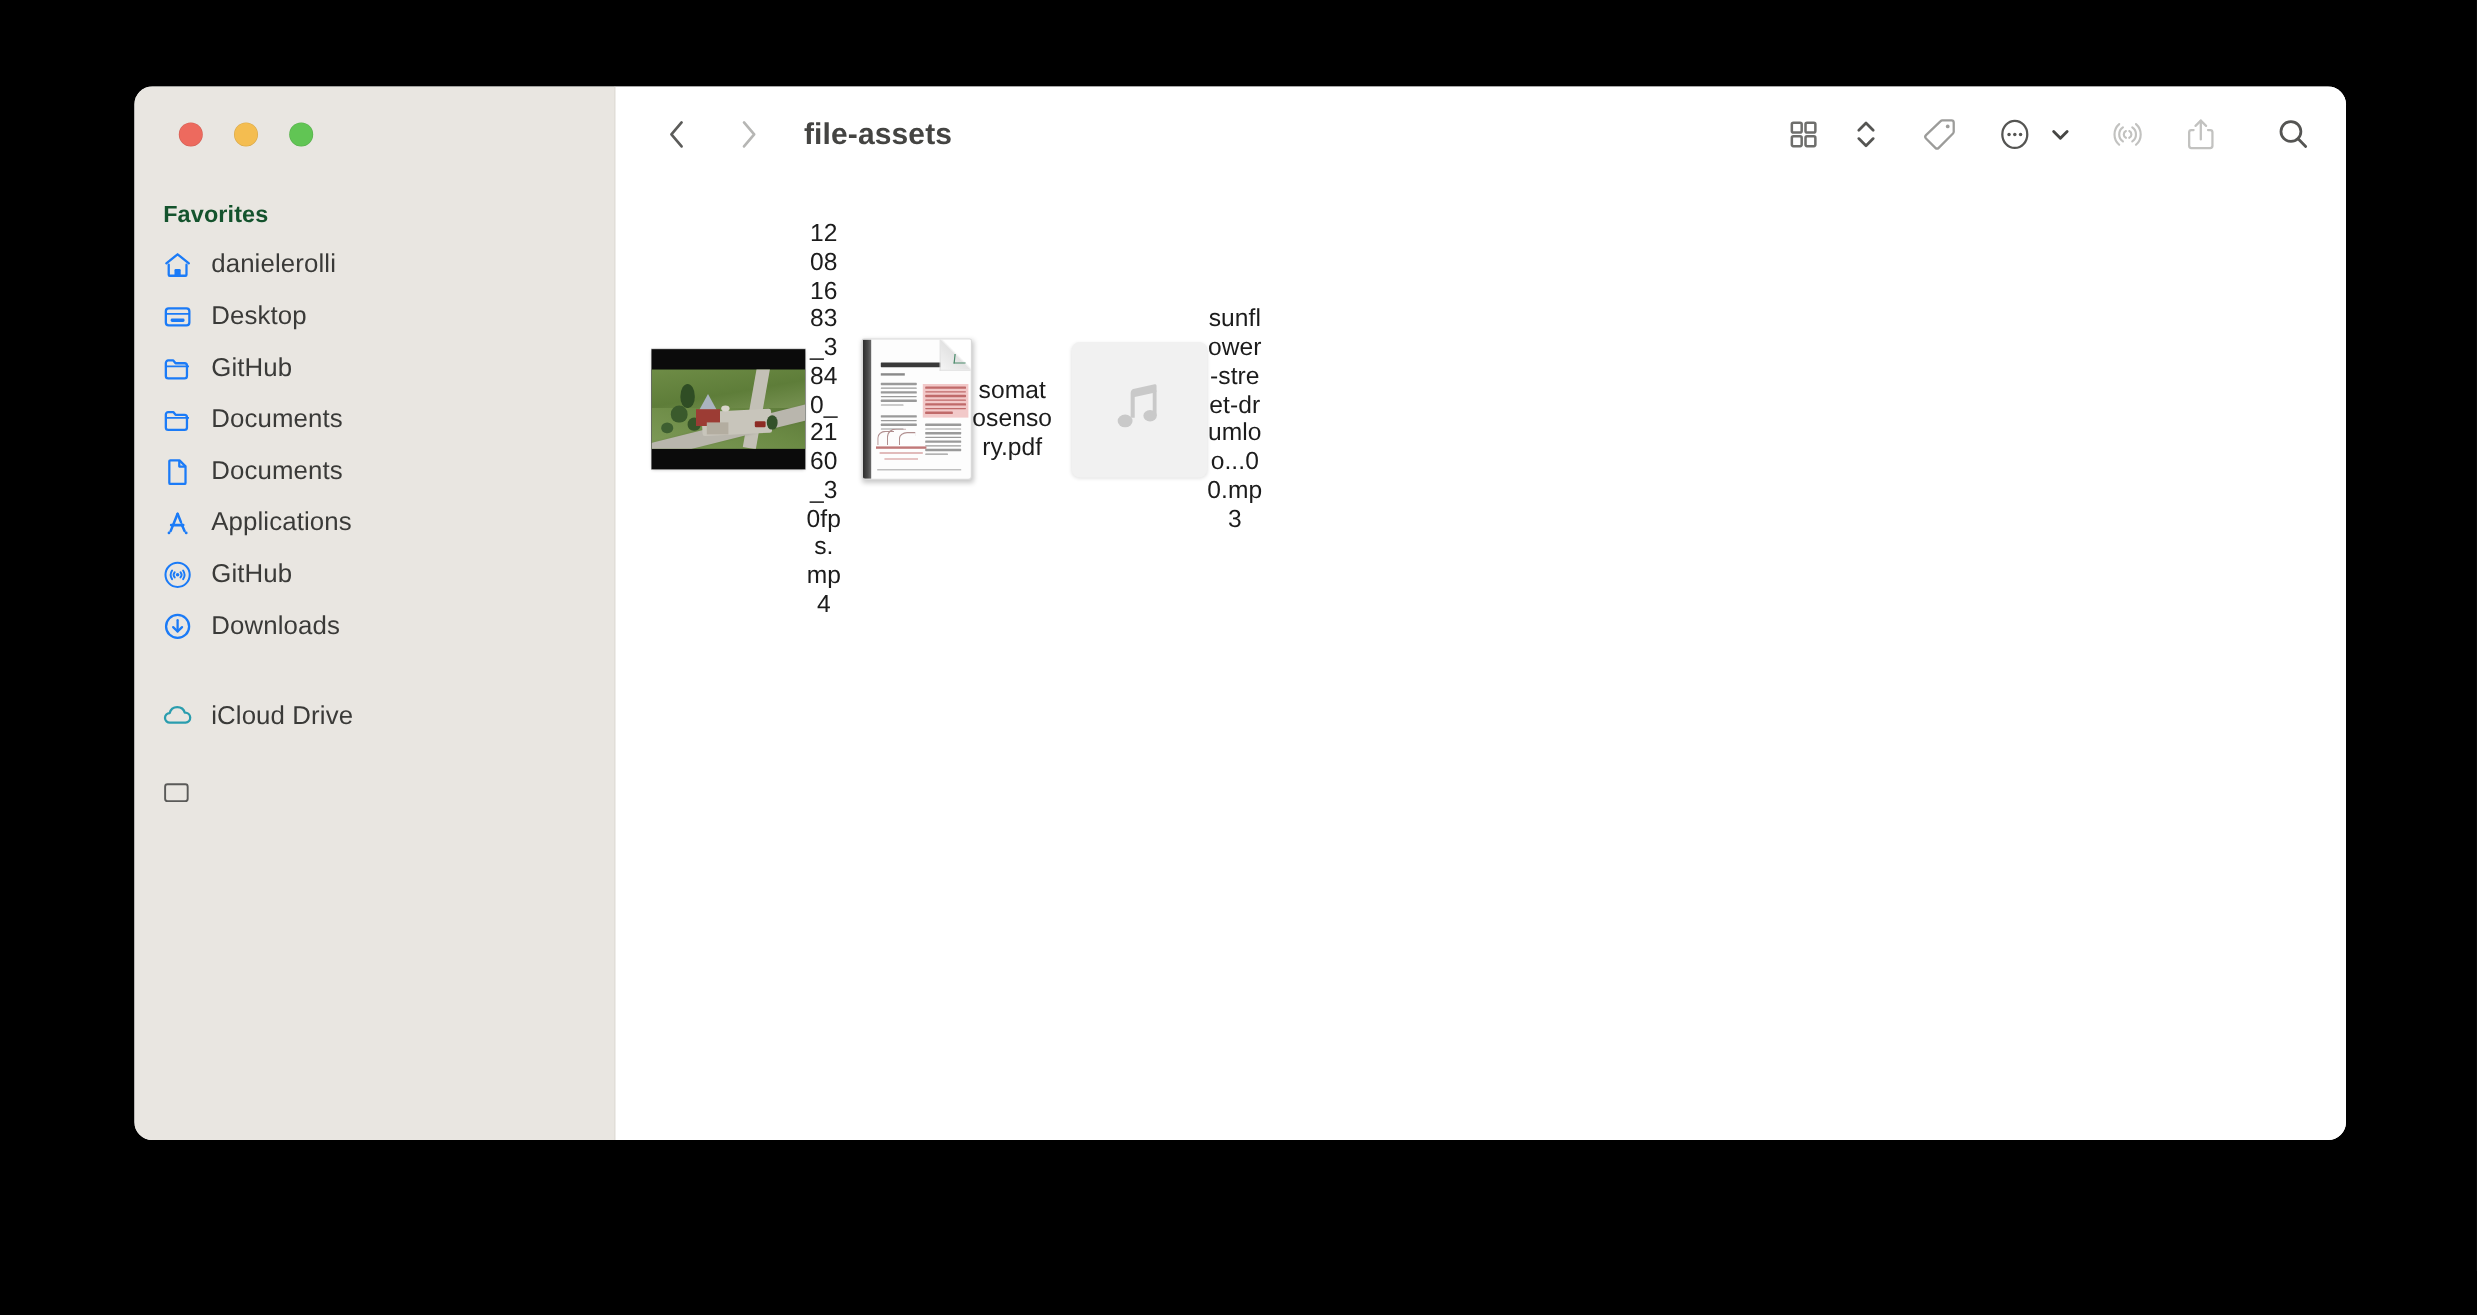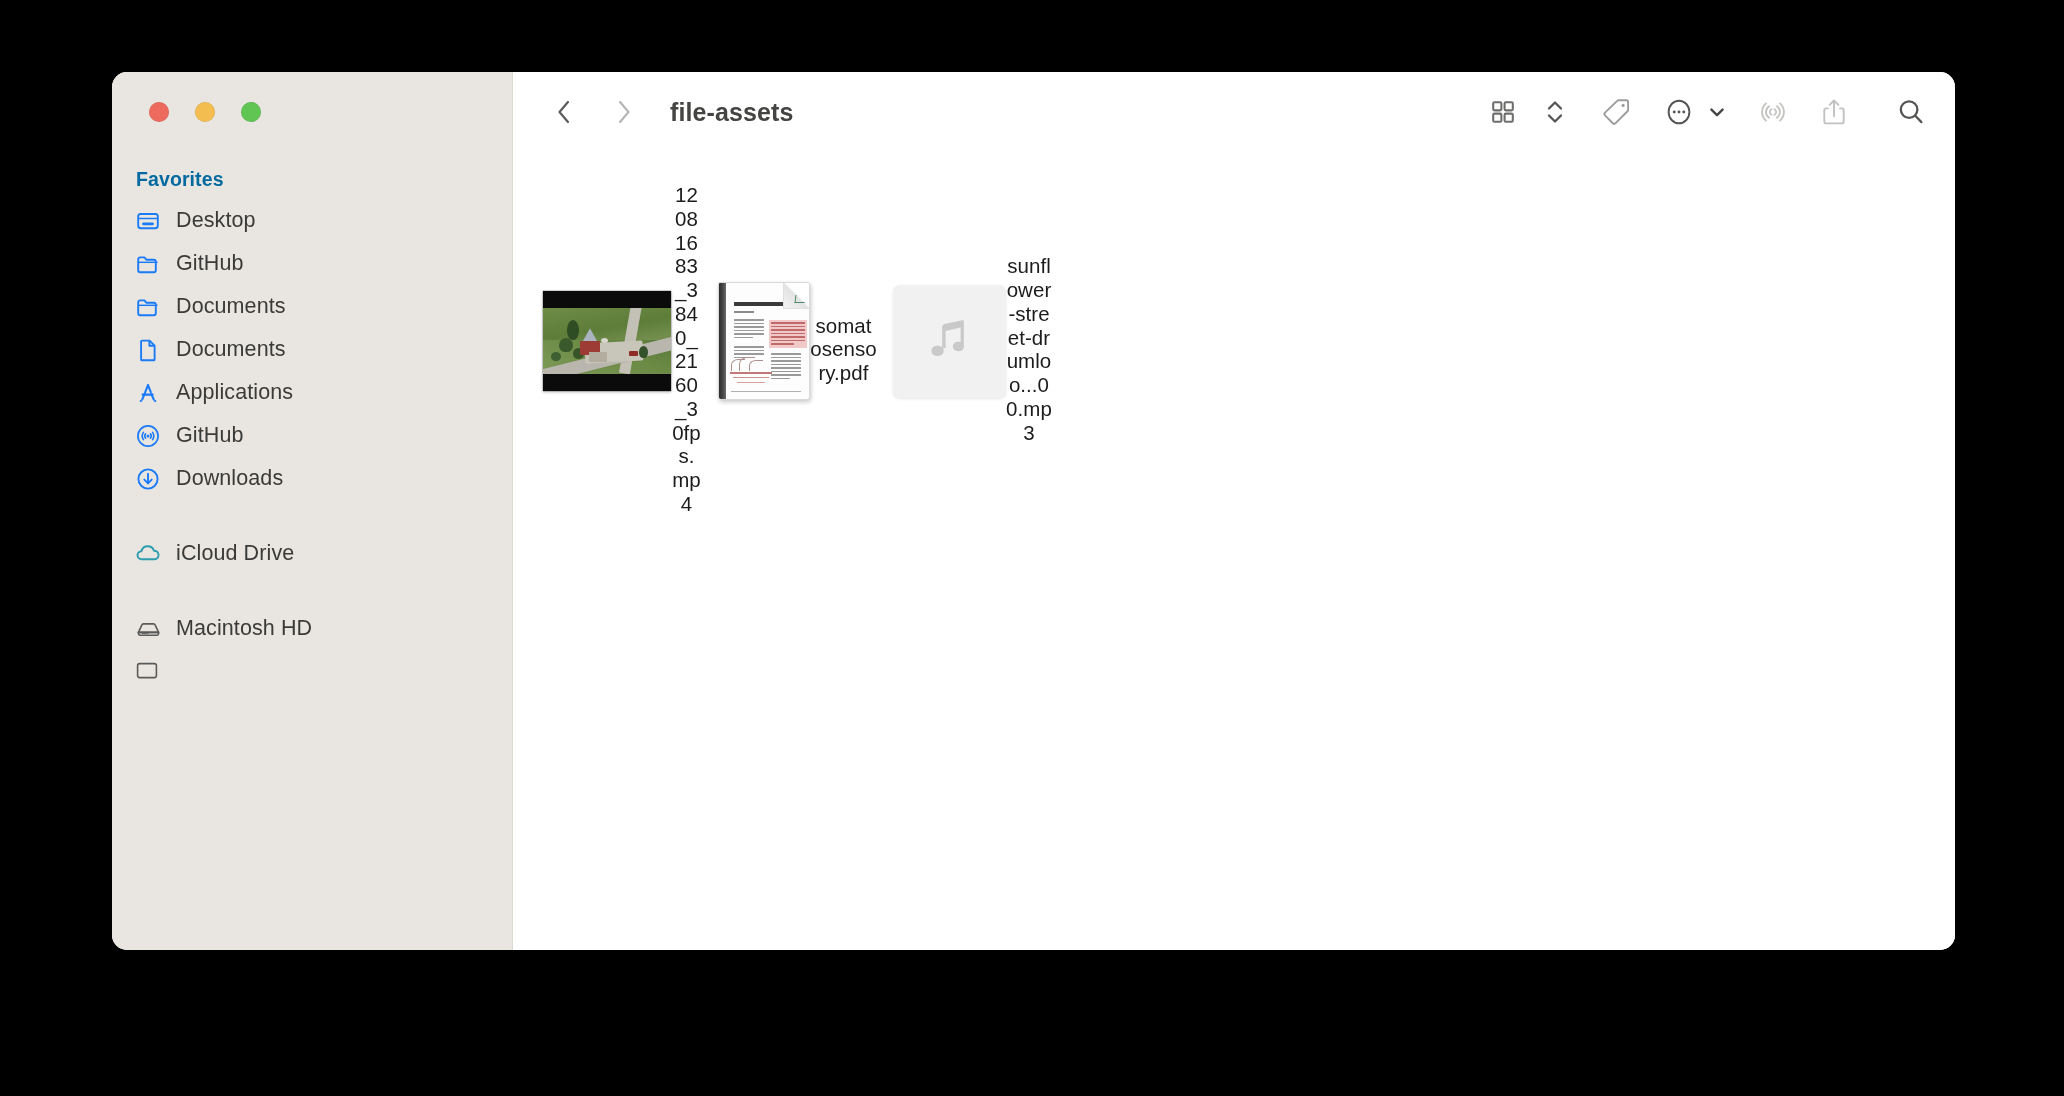--- a/index.html
+++ b/index.html
@@ -42,21 +42,21 @@
   }
   .light.red   { background:#ED6A5E; box-shadow:inset 0 0 0 .5px rgba(0,0,0,.12); }
   .light.yellow{ background:#F4BD50; box-shadow:inset 0 0 0 .5px rgba(0,0,0,.12); }
   .light.green { background:#61C554; box-shadow:inset 0 0 0 .5px rgba(0,0,0,.12); }
 
   #sidebar-scroll{ padding-top:96px; }
 
   .sb-section-title{
     font-size:19.5px;
     font-weight:bold;
-    color:#0369a1;
+    color:#14532d;
     padding:0 0 8px 24px;
     letter-spacing:.1px;
   }
   .sb-section + .sb-section { margin-top:32px; }
 
   .sb-item{
     display:flex;
     align-items:center;
     height:43px;
     padding-left:22px;
@@ -318,20 +318,30 @@
       <span class="light red"></span>
       <span class="light yellow"></span>
       <span class="light green"></span>
     </div>
 
     <div id="sidebar-scroll">
 
       <div class="sb-section">
         <div class="sb-section-title">Favorites</div>
 
+        <div class="sb-item">
+          <span class="sb-ico">
+            <svg width="26" height="26" viewBox="0 0 26 26" fill="none" stroke="#1B7BF7" stroke-width="1.9" stroke-linecap="round" stroke-linejoin="round">
+              <path d="M3.6 11.4 13 3.9l9.4 7.5"></path>
+              <path d="M5.6 12.6v8.3a.9.9 0 0 0 .9.9h13a.9.9 0 0 0 .9-.9v-8.3"></path>
+              <rect x="10.4" y="16.2" width="5.2" height="5.6" rx="1" fill="#1B7BF7" stroke="none"></rect>
+            </svg>
+          </span>
+          <span class="sb-label">danielerolli</span>
+        </div>
 
         <div class="sb-item">
           <span class="sb-ico">
             <svg width="26" height="26" viewBox="0 0 26 26" fill="none" stroke="#1B7BF7" stroke-width="1.9" stroke-linejoin="round">
               <rect x="3.2" y="6" width="19.6" height="14.2" rx="2.4"></rect>
               <rect x="7.2" y="14.4" width="11.6" height="2.9" rx="1.2" fill="#1B7BF7" stroke="none"></rect>
               <path d="M3.4 10.6h19.2" stroke-width="1.5"></path>
             </svg>
           </span>
           <span class="sb-label">Desktop</span>
@@ -414,30 +424,20 @@
             <svg width="27" height="27" viewBox="0 0 27 27" fill="none" stroke="#2A9DAE" stroke-width="1.9" stroke-linecap="round" stroke-linejoin="round">
               <path d="M6.6 19.2a4 4 0 0 1-.2-8c.7-3 3.3-5 6.3-5 3 0 5.5 1.9 6.3 4.6a3.8 3.8 0 0 1 .6 8.4z"></path>
             </svg>
           </span>
           <span class="sb-label">iCloud Drive</span>
         </div>
       </div>
 
       <div class="sb-section">
 
-        <div class="sb-item">
-          <span class="sb-ico">
-            <svg width="27" height="27" viewBox="0 0 27 27" fill="none" stroke="#5A5A58" stroke-width="1.6" stroke-linejoin="round" stroke-linecap="round">
-              <path d="M3.4 17.4 6.9 9.9a1.6 1.6 0 0 1 1.5-1h10.2a1.6 1.6 0 0 1 1.5 1l3.5 7.5z"></path>
-              <path d="M3.4 17.4h20.2v1.2a1.6 1.6 0 0 1-1.6 1.6H5a1.6 1.6 0 0 1-1.6-1.6z"></path>
-              <path d="M7.6 18.4h.01M9.3 18.4h.01M11 18.4h.01M12.7 18.4h.01" stroke-width="1.5"></path>
-            </svg>
-          </span>
-          <span class="sb-label">Macintosh HD</span>
-        </div>
 
         <div id="partial-item">
           <span class="sb-ico">
             <svg width="26" height="26" viewBox="0 0 26 26" fill="none" stroke="#5A5A58" stroke-width="1.6">
               <rect x="3.6" y="3.6" width="18.8" height="14" rx="2"></rect>
             </svg>
           </span>
         </div>
       </div>
 

